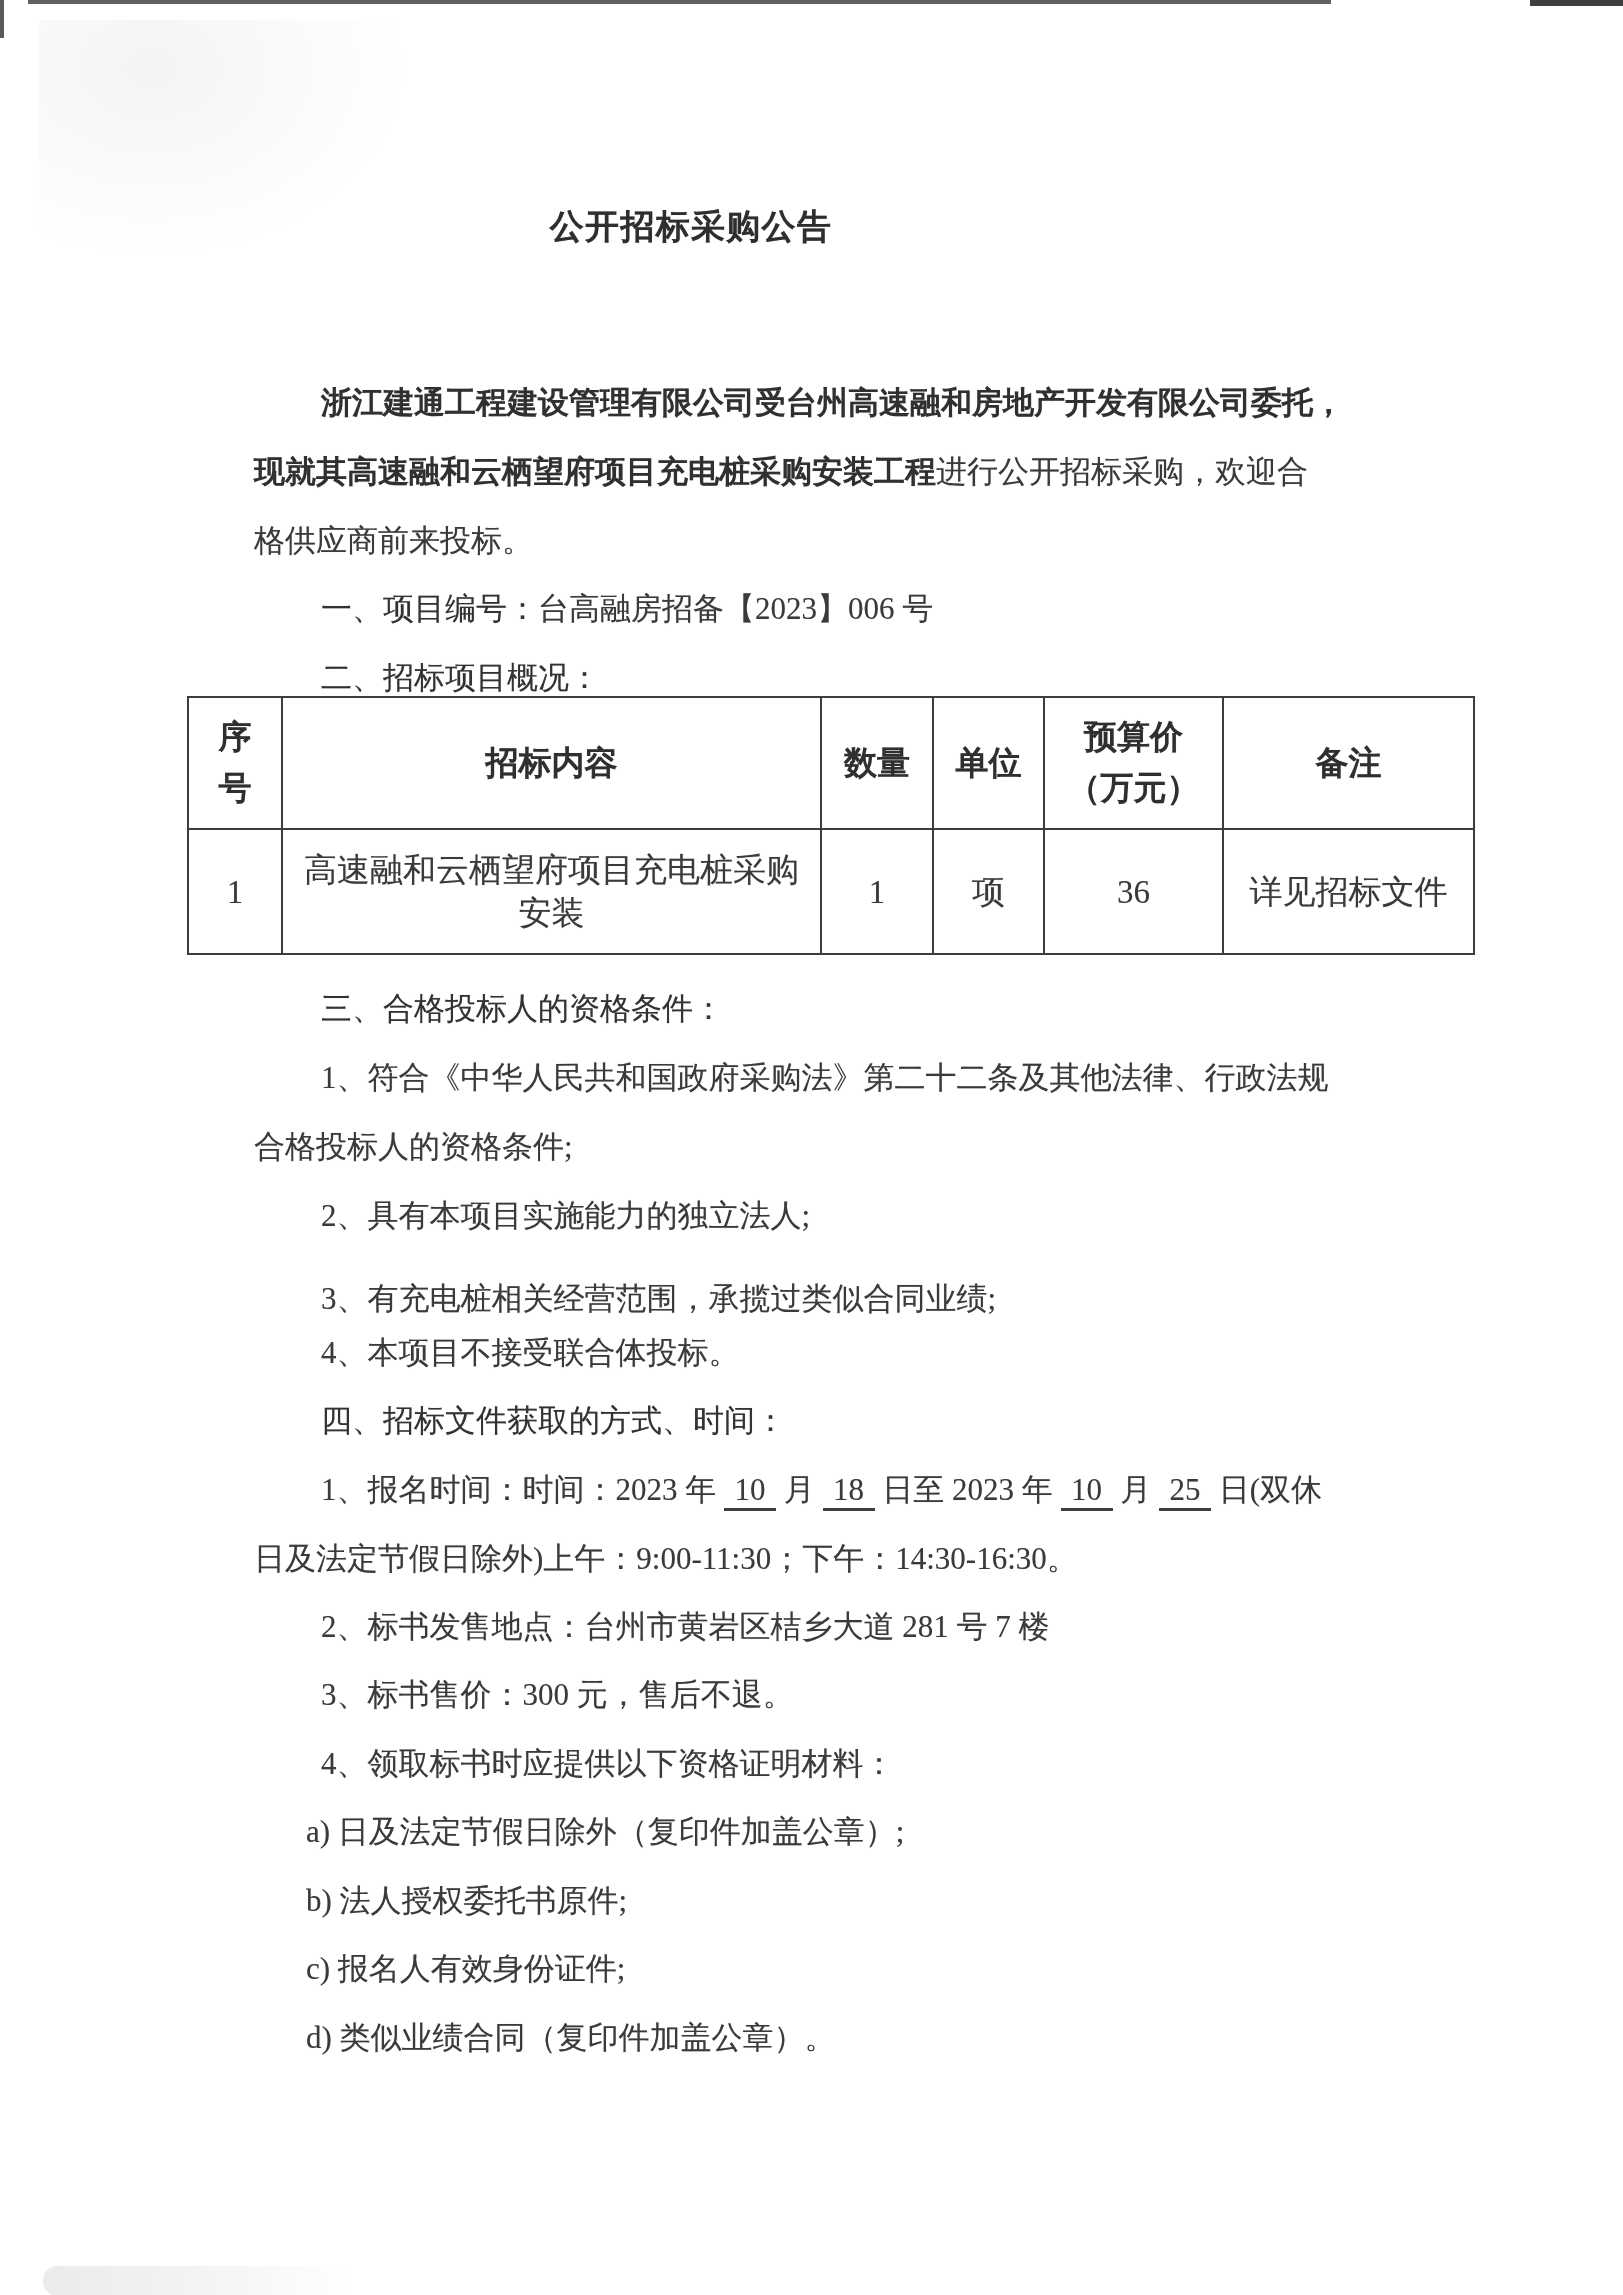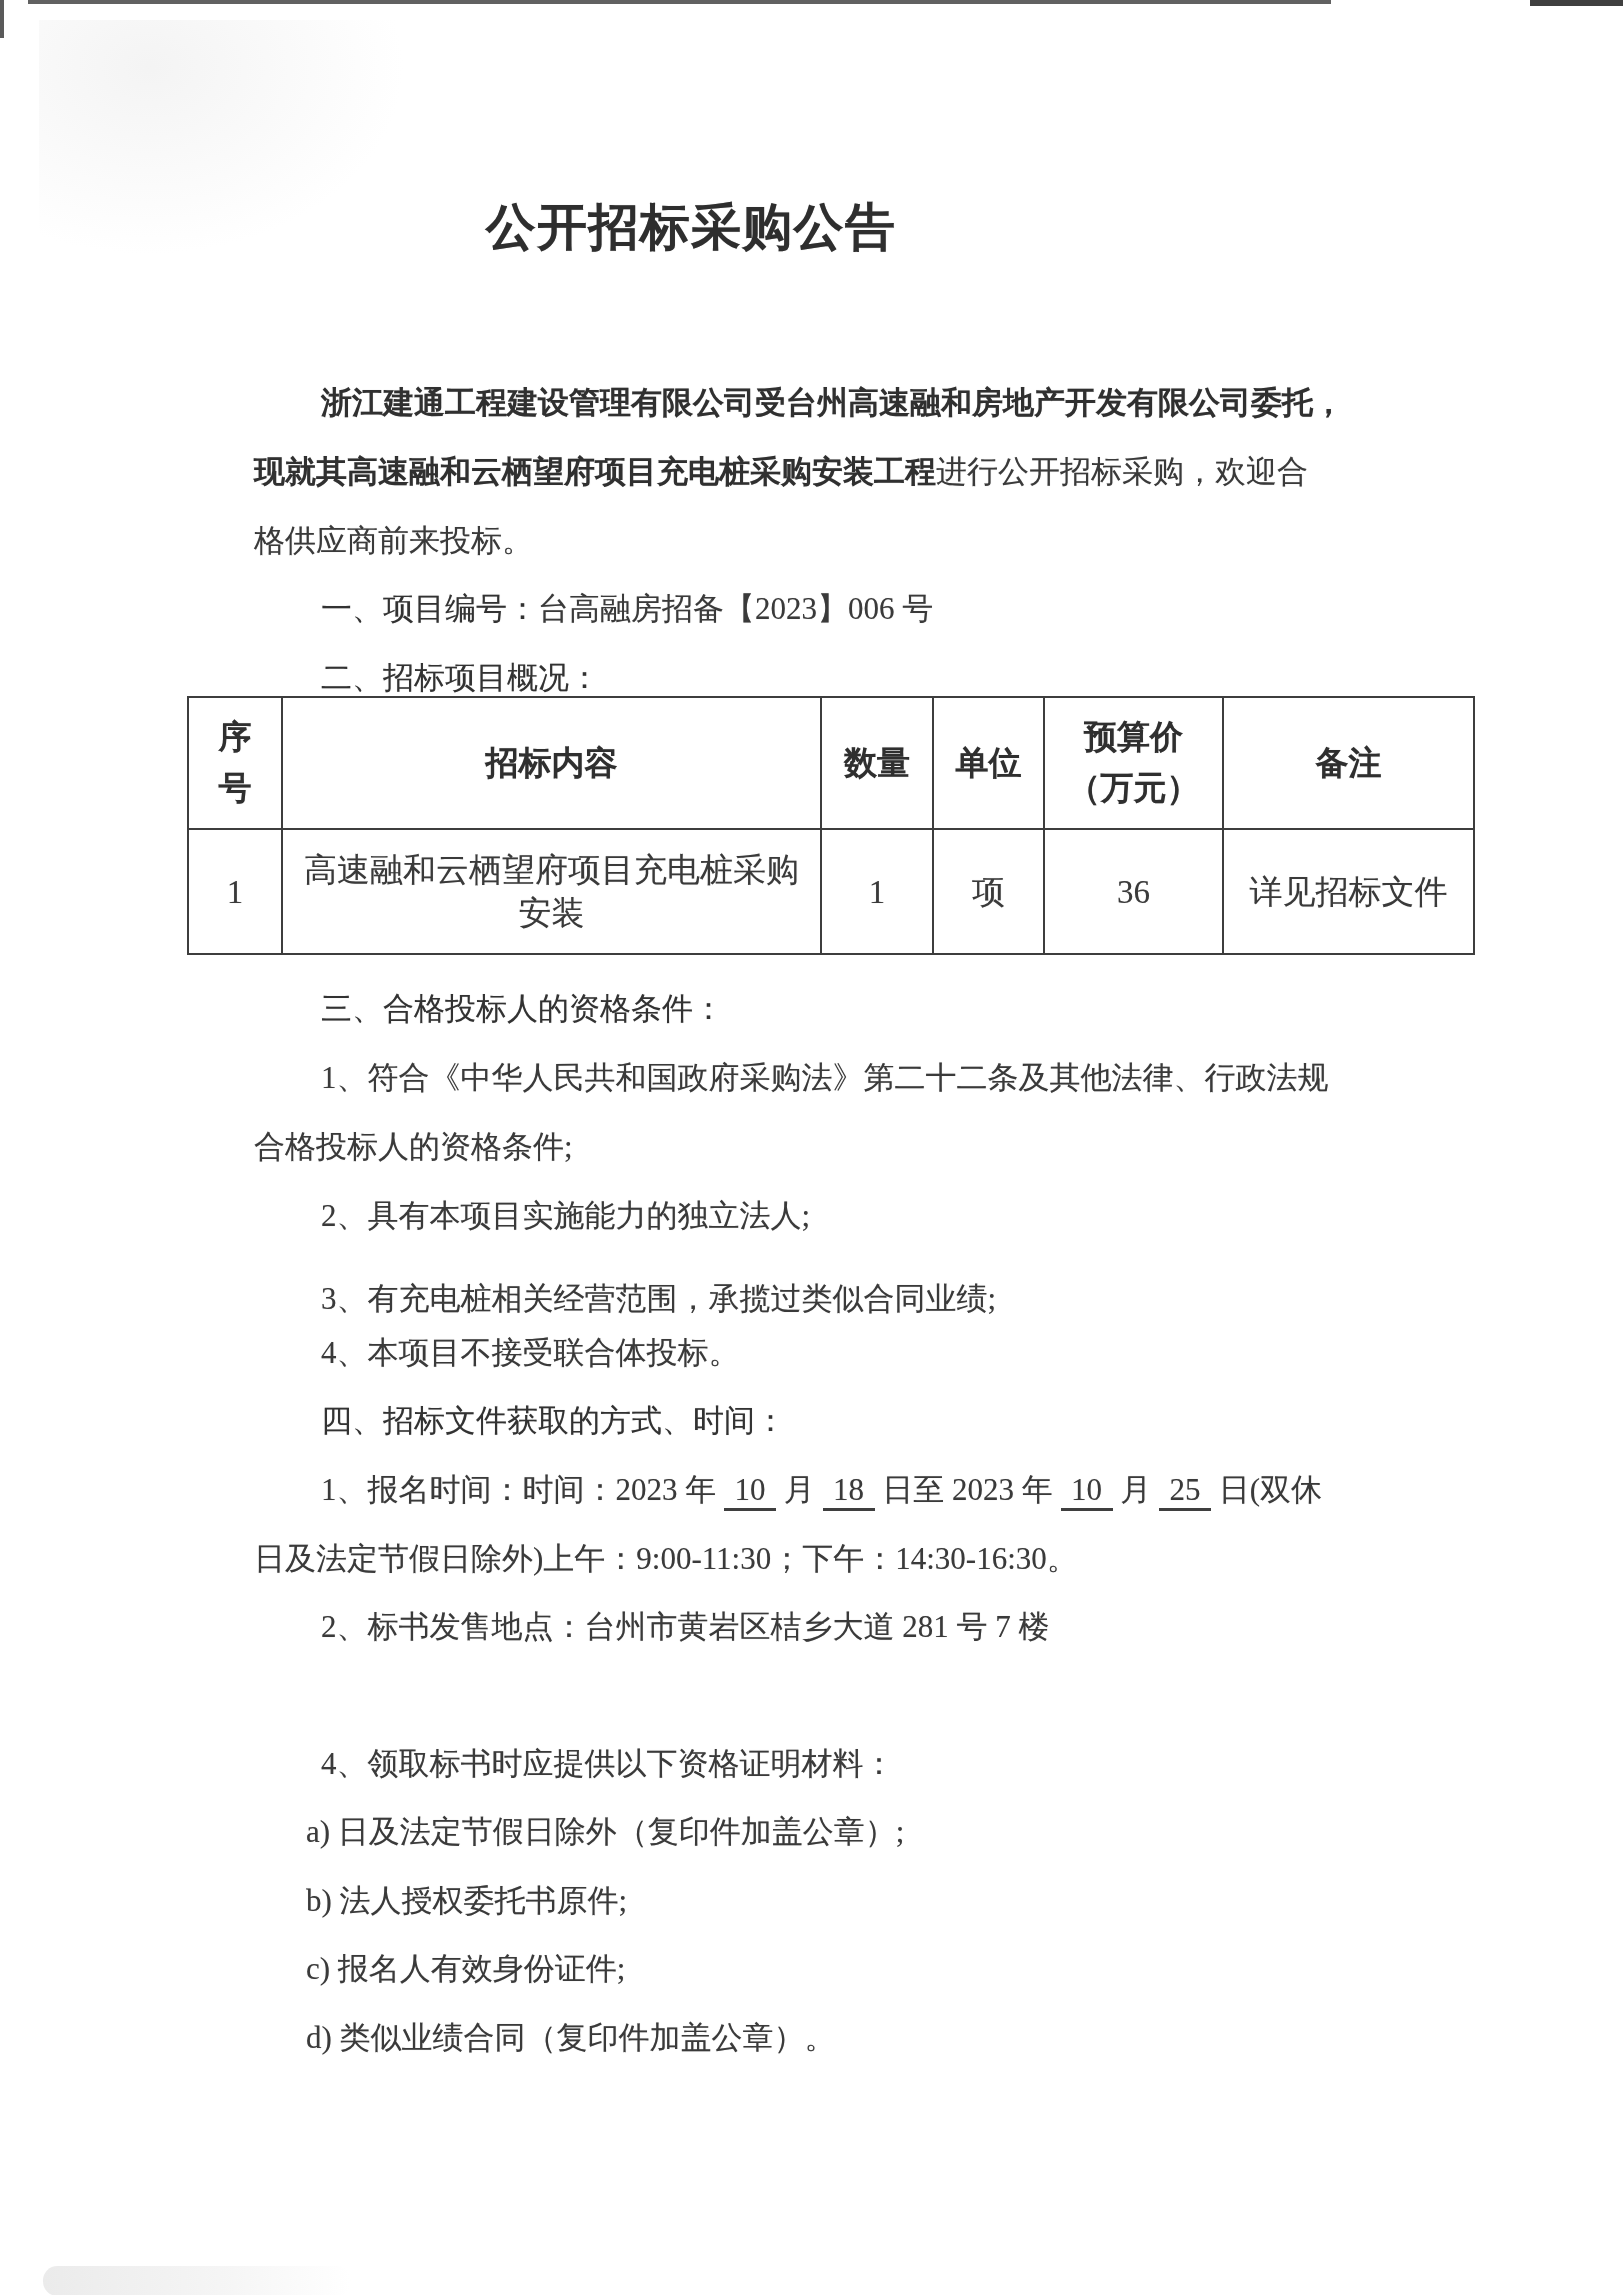--- a/index.html
+++ b/index.html
@@ -16,21 +16,21 @@
   .edge-top-a { position:absolute; left:27.5px; top:0; width:1303px; height:3.9px; background:#454545; opacity:.85; }
   .edge-top-b { position:absolute; left:1530px; top:0; width:93px; height:5.9px; background:#3f3f3f; }
   .edge-left-tick { position:absolute; left:0; top:0; width:3.9px; height:38px; background:#5a5a5a; }
   .smudge-topleft { position:absolute; left:39px; top:19.6px; width:367px; height:236px;
     background: radial-gradient(ellipse at 30% 20%, #efefef 0%, rgba(255,255,255,0) 70%); opacity:.7; }
   .smudge-bottom { position:absolute; left:43px; top:2266px; width:308px; height:29.5px;
     background: linear-gradient(90deg, #d7d7d7 0%, #ececec 60%, rgba(255,255,255,0) 100%); opacity:.5; border-radius:14.4px; }
 
   .doc-title {
     position: absolute; top: 198px; left: 0; width: 1382px;
-    text-align: center; font-size: 50px; line-height: 58px;
+    text-align: center; font-size: 34px; line-height: 58px;
     font-weight: 700; color: #2e2e2e; letter-spacing: 1.3px;
     text-shadow: 0 0 0.7px rgba(0,0,0,.4);
   }
   .line {
     position: absolute;
     font-size: 31px; line-height: 41px;
     white-space: pre;
     color: #3a3a3a;
     text-shadow: 0 0 0.7px rgba(40,40,40,.35);
   }
@@ -144,20 +144,21 @@
   <div class="line m-indent" style="top:1195px;">2、具有本项目实施能力的独立法人;</div>
   <div class="line m-indent" style="top:1263px;margin-top:15px;">3、有充电桩相关经营范围，承揽过类似合同业绩;</div>
   <div class="line m-indent" style="top:1332px;">4、本项目不接受联合体投标。</div>
 
   <div class="line m-indent hei" style="top:1400px;">四、招标文件获取的方式、时间：</div>
 
   <div class="line m-indent" style="top:1469px;"><span>1、报名时间：时间：2023 年 </span><span class="u">10</span><span> 月 </span><span class="u">18</span><span> 日至 2023 年 </span><span class="u">10</span><span> 月 </span><span class="u">25</span><span> 日(双休</span></div>
   <div class="line m-left" style="top:1538px;">日及法定节假日除外)上午：9:00-11:30；下午：14:30-16:30。</div>
 
   <div class="line m-indent" style="top:1606px;">2、标书发售地点：台州市黄岩区桔乡大道 281 号 7 楼</div>
+  <div class="line m-indent" style="top:1674px;">3、标书售价：300 元，售后不退。</div>
   <div class="line m-indent" style="top:1743px;">4、领取标书时应提供以下资格证明材料：</div>
 
   <div class="line m-alpha" style="top:1811px;">a) 日及法定节假日除外（复印件加盖公章）;</div>
   <div class="line m-alpha" style="top:1880px;">b) 法人授权委托书原件;</div>
   <div class="line m-alpha" style="top:1948px;">c) 报名人有效身份证件;</div>
   <div class="line m-alpha" style="top:2017px;">d) 类似业绩合同（复印件加盖公章）。</div>
 
 </div>
 
 

